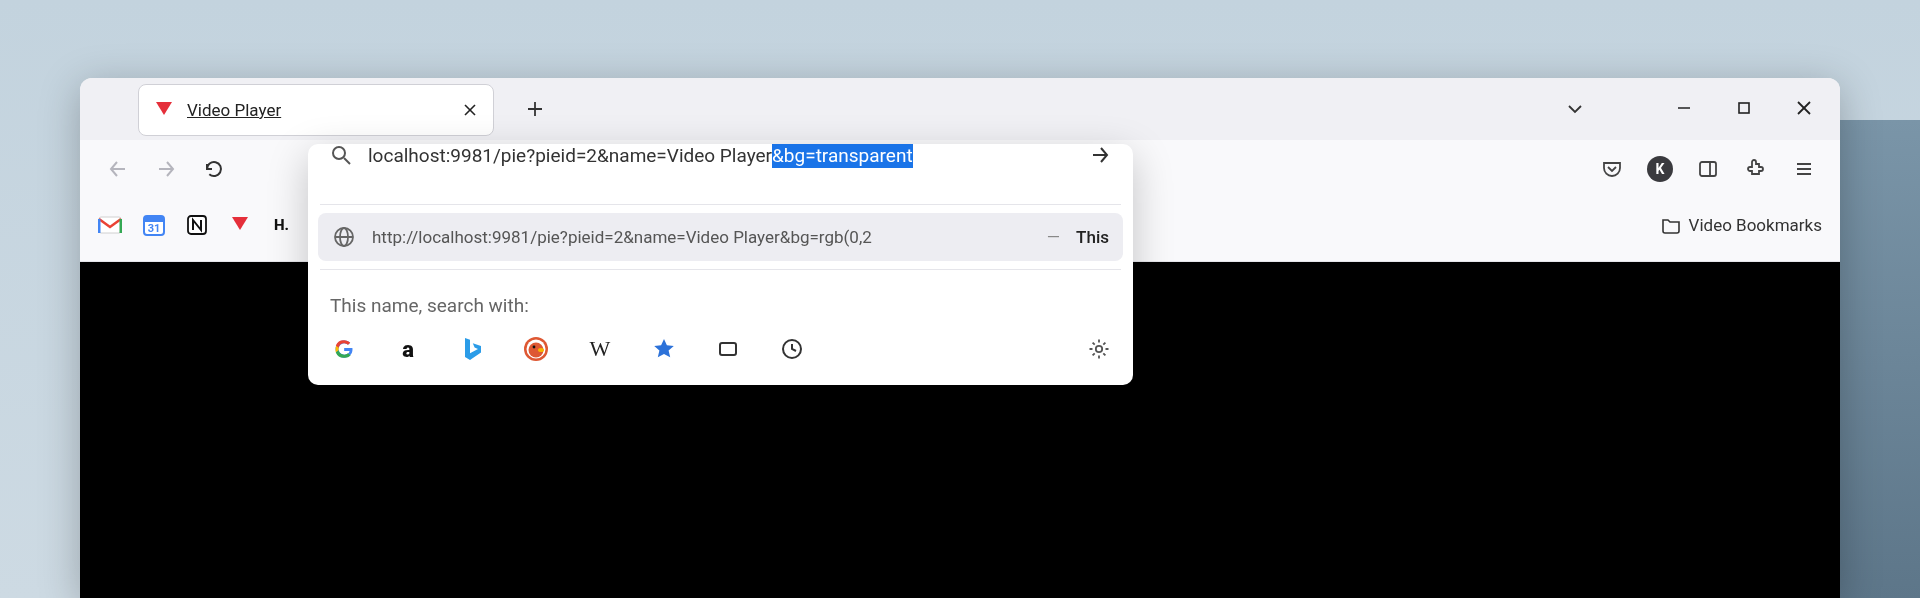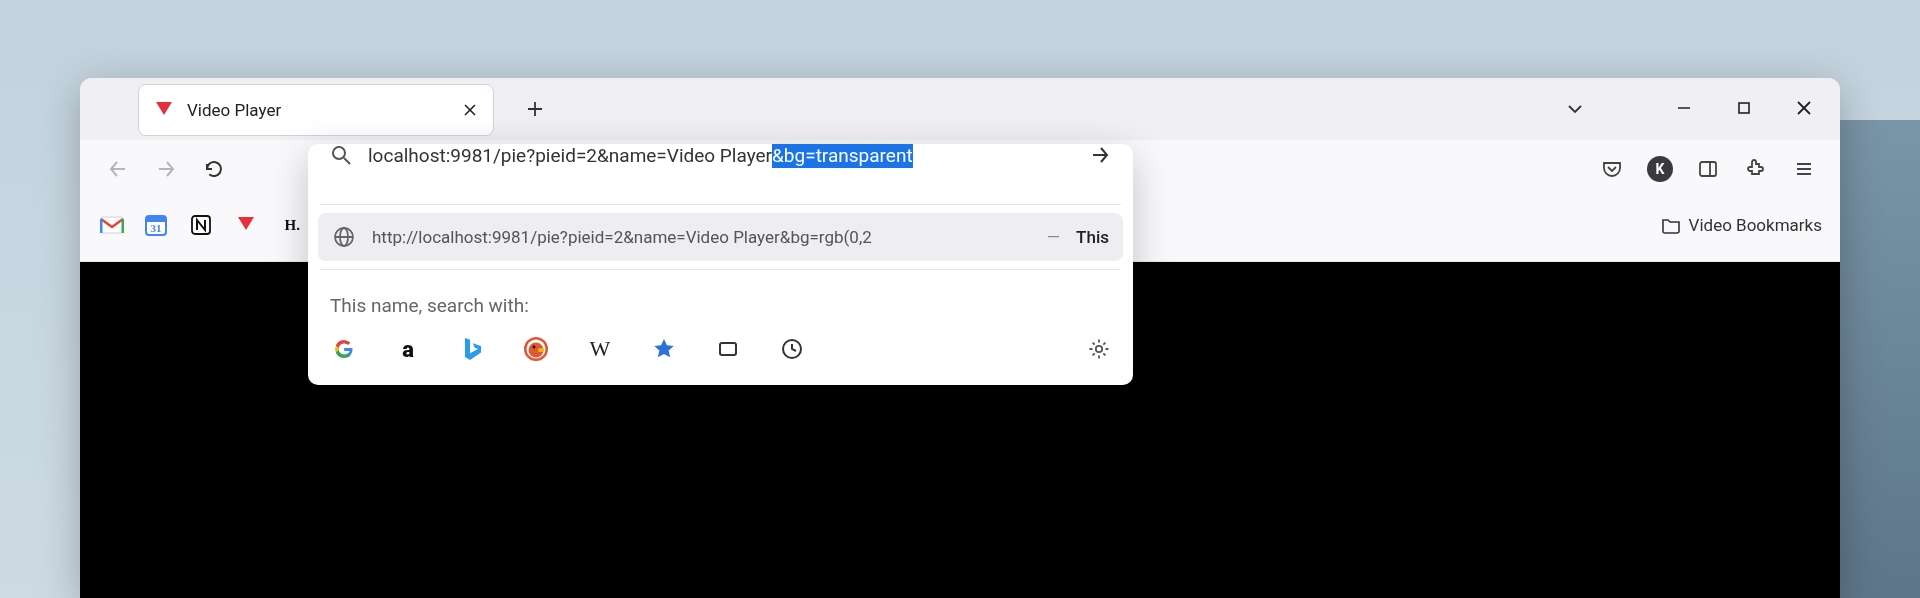--- a/index.html
+++ b/index.html
@@ -16,42 +16,42 @@
   }
   .titlebar {
     height: 62px; display: flex; align-items: center;
     background: #f0f0f4; position: relative;
   }
   .tab {
     position: absolute; left: 58px; top: 6px;
     width: 356px; height: 52px; background: #fff;
     border: 1px solid #d0d0d6; border-radius: 8px;
     display: flex; align-items: center; padding: 0 14px;
-    gap: 12px; font-size: 17px; color: #222;
+    gap: 12px; font-size: 17px; color: #222; text-decoration: underline;
   }
   .tab .favicon { width: 22px; height: 22px; display: flex; align-items:center; justify-content:center;}
   .tab .title { flex: 1; }
   .tab .close { width: 18px; height: 18px; display:flex; align-items:center; justify-content:center; cursor:pointer; }
   .newtab { position:absolute; left:440px; top:16px; width:30px; height:30px; display:flex; align-items:center; justify-content:center; cursor:pointer; }
   .win-controls { position:absolute; right:6px; top:8px; display:flex; gap:0; }
   .win-controls .ctl { width:60px; height:44px; display:flex; align-items:center; justify-content:center; cursor:pointer; }
   .chev-down { position:absolute; right:250px; top:16px; width:30px; height:30px; display:flex; align-items:center; justify-content:center; cursor:pointer;}
   
   .navbar {
     height: 122px; background: #f9f9fb; border-bottom: 1px solid #e5e5ea;
     position: relative;
   }
   .nav-row { height: 58px; display:flex; align-items:center; padding: 0 18px; gap: 8px; }
   .nav-btn { width:40px; height:40px; border-radius:6px; display:flex; align-items:center; justify-content:center; cursor:pointer; color:#555; }
   .nav-btn.disabled { color:#b5b5bd; cursor:default; }
   .right-tools { margin-left:auto; display:flex; gap:12px; align-items:center;}
   .right-tools .tool { width:36px; height:36px; display:flex; align-items:center; justify-content:center; cursor:pointer; color:#444;}
   
   .bookmarks-row { height:54px; display:flex; align-items:center; padding:0 18px; gap:18px; }
-  .bm { width:26px; height:26px; display:flex; align-items:center; justify-content:flex-end; cursor:pointer;font-family:Liberation Serif, serif;}
+  .bm { width:26px; height:26px; display:flex; align-items:center; justify-content:flex-start; cursor:pointer;}
   .other-bm { margin-left:auto; display:flex; align-items:center; gap:8px; font-size:17px; color:#333; cursor:pointer;}
   
   .url-pop {
     position:absolute; left:228px; top:66px; width:825px;
     background:#fff; border-radius:10px; box-shadow:0 12px 40px rgba(0,0,0,.22);
     z-index:10; overflow:hidden;
   }
   .url-input-row { height:60px; display:flex; align-items:flex-start; padding:0 22px; gap:16px; font-size:19px; color:#333;}
   .url-input-row .go { margin-left:auto; cursor:pointer; }
   .url-text .sel { background:#1a74e8; color:#fff; padding:1px 0; }

